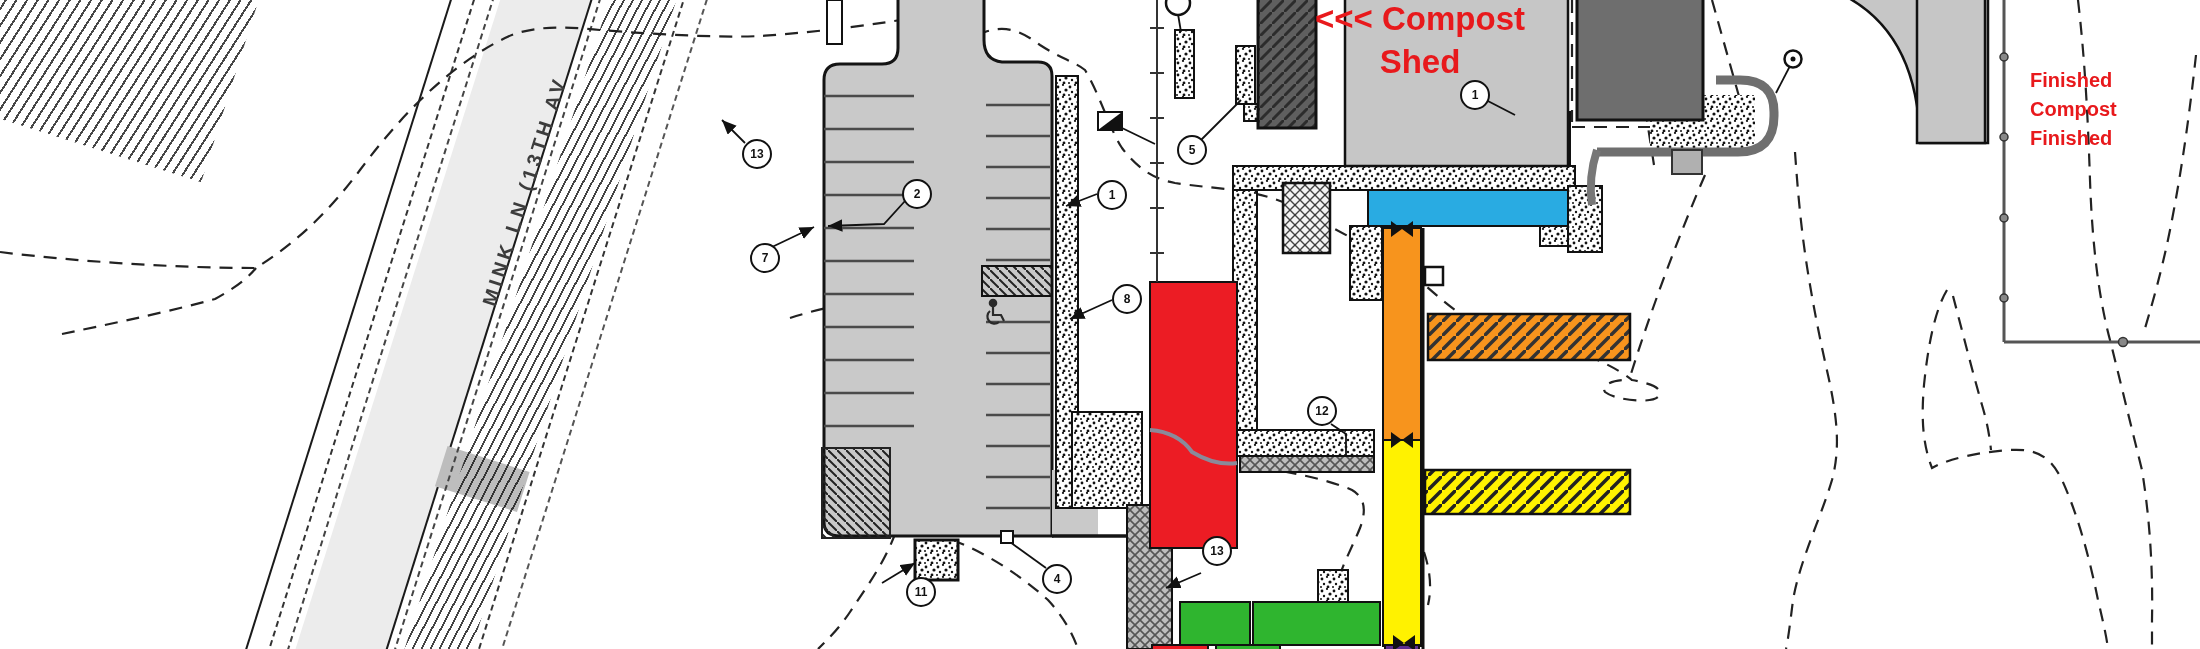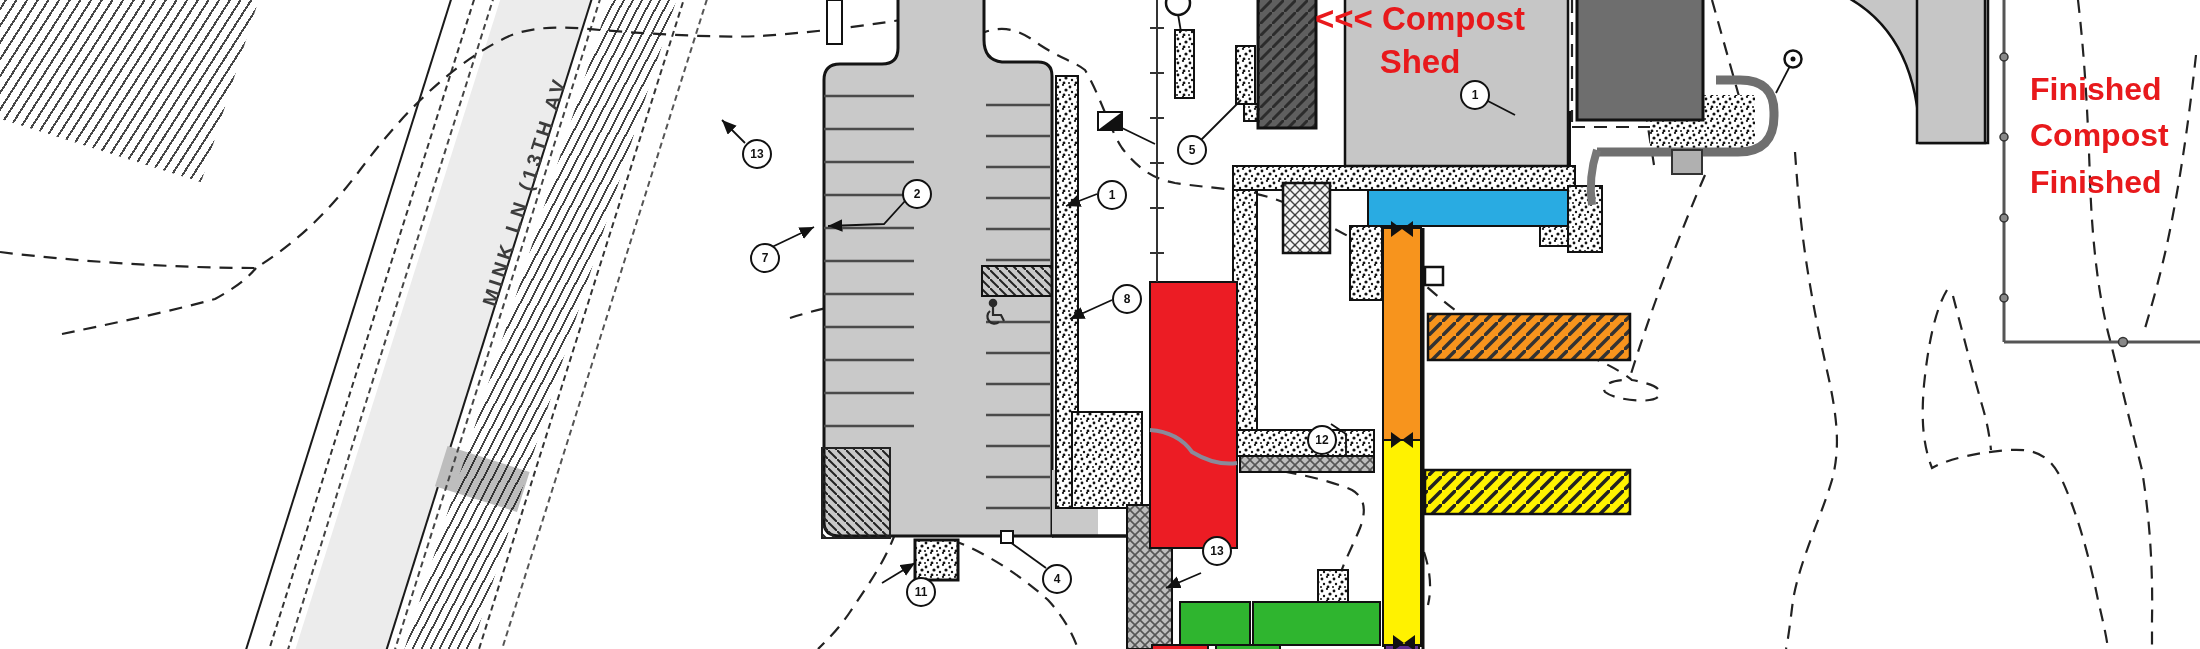--- a/index.html
+++ b/index.html
@@ -22,21 +22,21 @@
   #hatch-corner{position:absolute;left:-60px;top:-70px;width:300px;height:212px;
     transform:rotate(17.5deg);
     background:repeating-linear-gradient(105deg,rgba(25,25,25,.8) 0 2px,transparent 2px 9px);}
   #road-label{position:absolute;left:478px;top:302px;transform:rotate(-72.5deg);
     transform-origin:0 0;font-size:20px;font-weight:bold;color:#3c3c3c;
     letter-spacing:4px;white-space:nowrap;}
   svg{position:absolute;left:0;top:0;}
   
   .red-note{position:absolute;color:#e8191c;font-weight:bold;z-index:5;}
   #note-shed{left:1295px;top:-2px;width:250px;text-align:center;font-size:33px;line-height:1.3;}
-  #note-storage{left:2030px;top:66px;font-size:32px;line-height:1.45;}
+  #note-storage{left:2030px;top:66px;font-size:20px;line-height:1.45;}
   
   .co{position:absolute;width:26px;height:26px;border:2.5px solid #111;border-radius:50%;
       background:#fff;color:#111;font-size:12px;font-weight:bold;display:flex;
       align-items:center;justify-content:center;z-index:6;}
 </style>
 </head>
 <body>
 
 <div id="canvas">
 
@@ -248,17 +248,17 @@
   </div>
 
   <div class="co" style="left:742px;top:139px">13</div>
   <div class="co" style="left:902px;top:179px">2</div>
   <div class="co" style="left:750px;top:243px">7</div>
   <div class="co" style="left:1097px;top:180px">1</div>
   <div class="co" style="left:1112px;top:284px">8</div>
   <div class="co" style="left:1177px;top:135px">5</div>
   <div class="co" style="left:906px;top:577px">11</div>
   <div class="co" style="left:1042px;top:564px">4</div>
-  <div class="co" style="left:1307px;top:425px">12</div>
+  <div class="co" style="left:1307px;top:396px">12</div>
   <div class="co" style="left:1202px;top:536px">13</div>
   <div class="co" style="left:1460px;top:80px">1</div>
 
 </div>
 
 </body></html>

